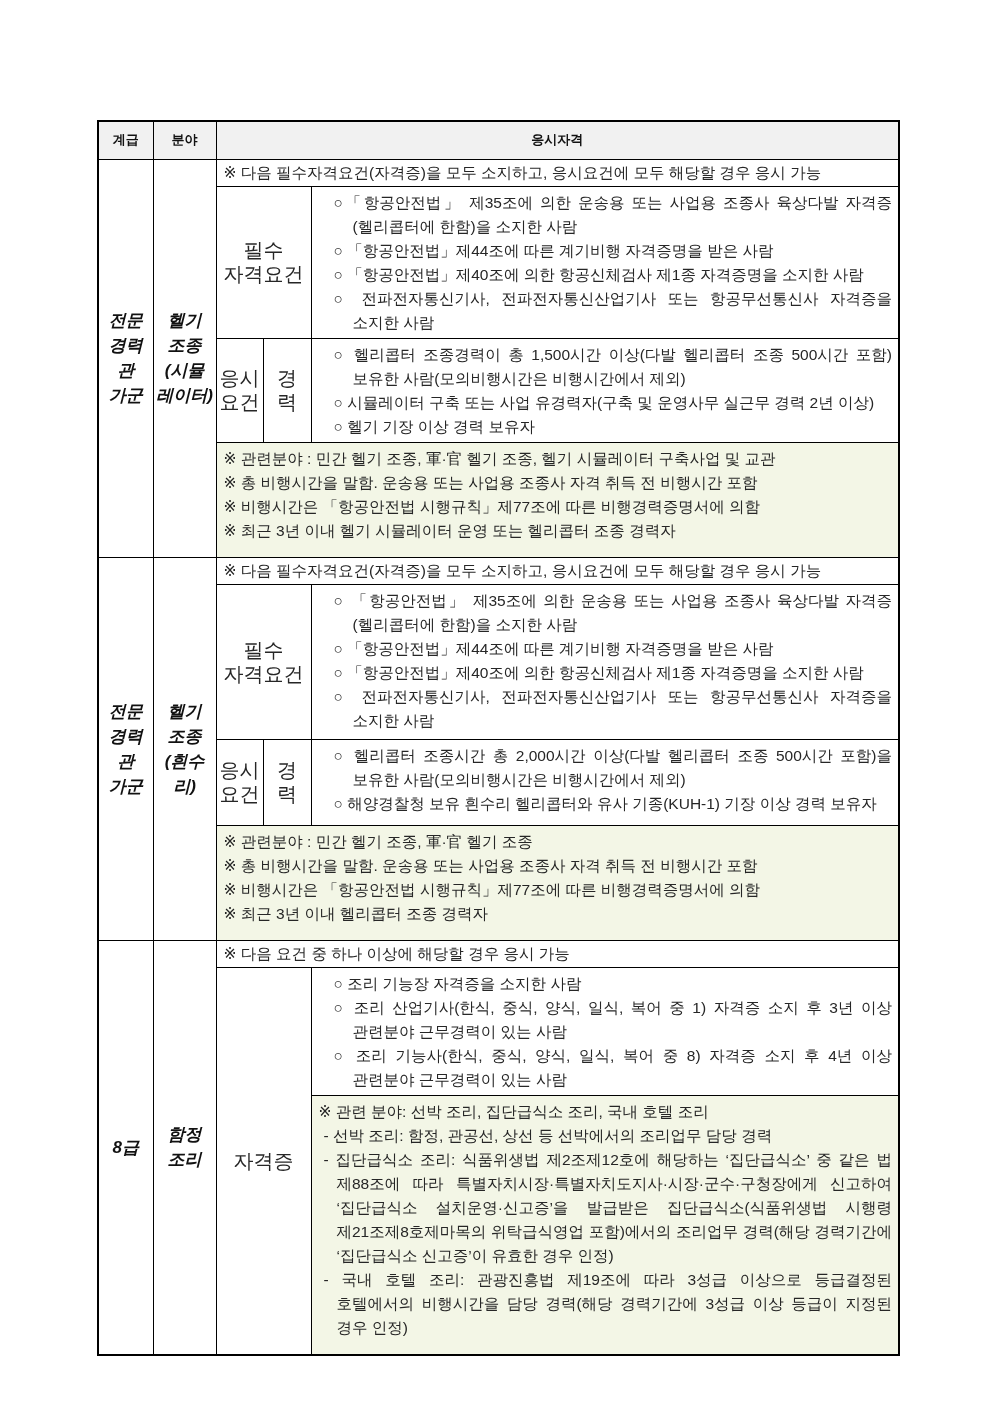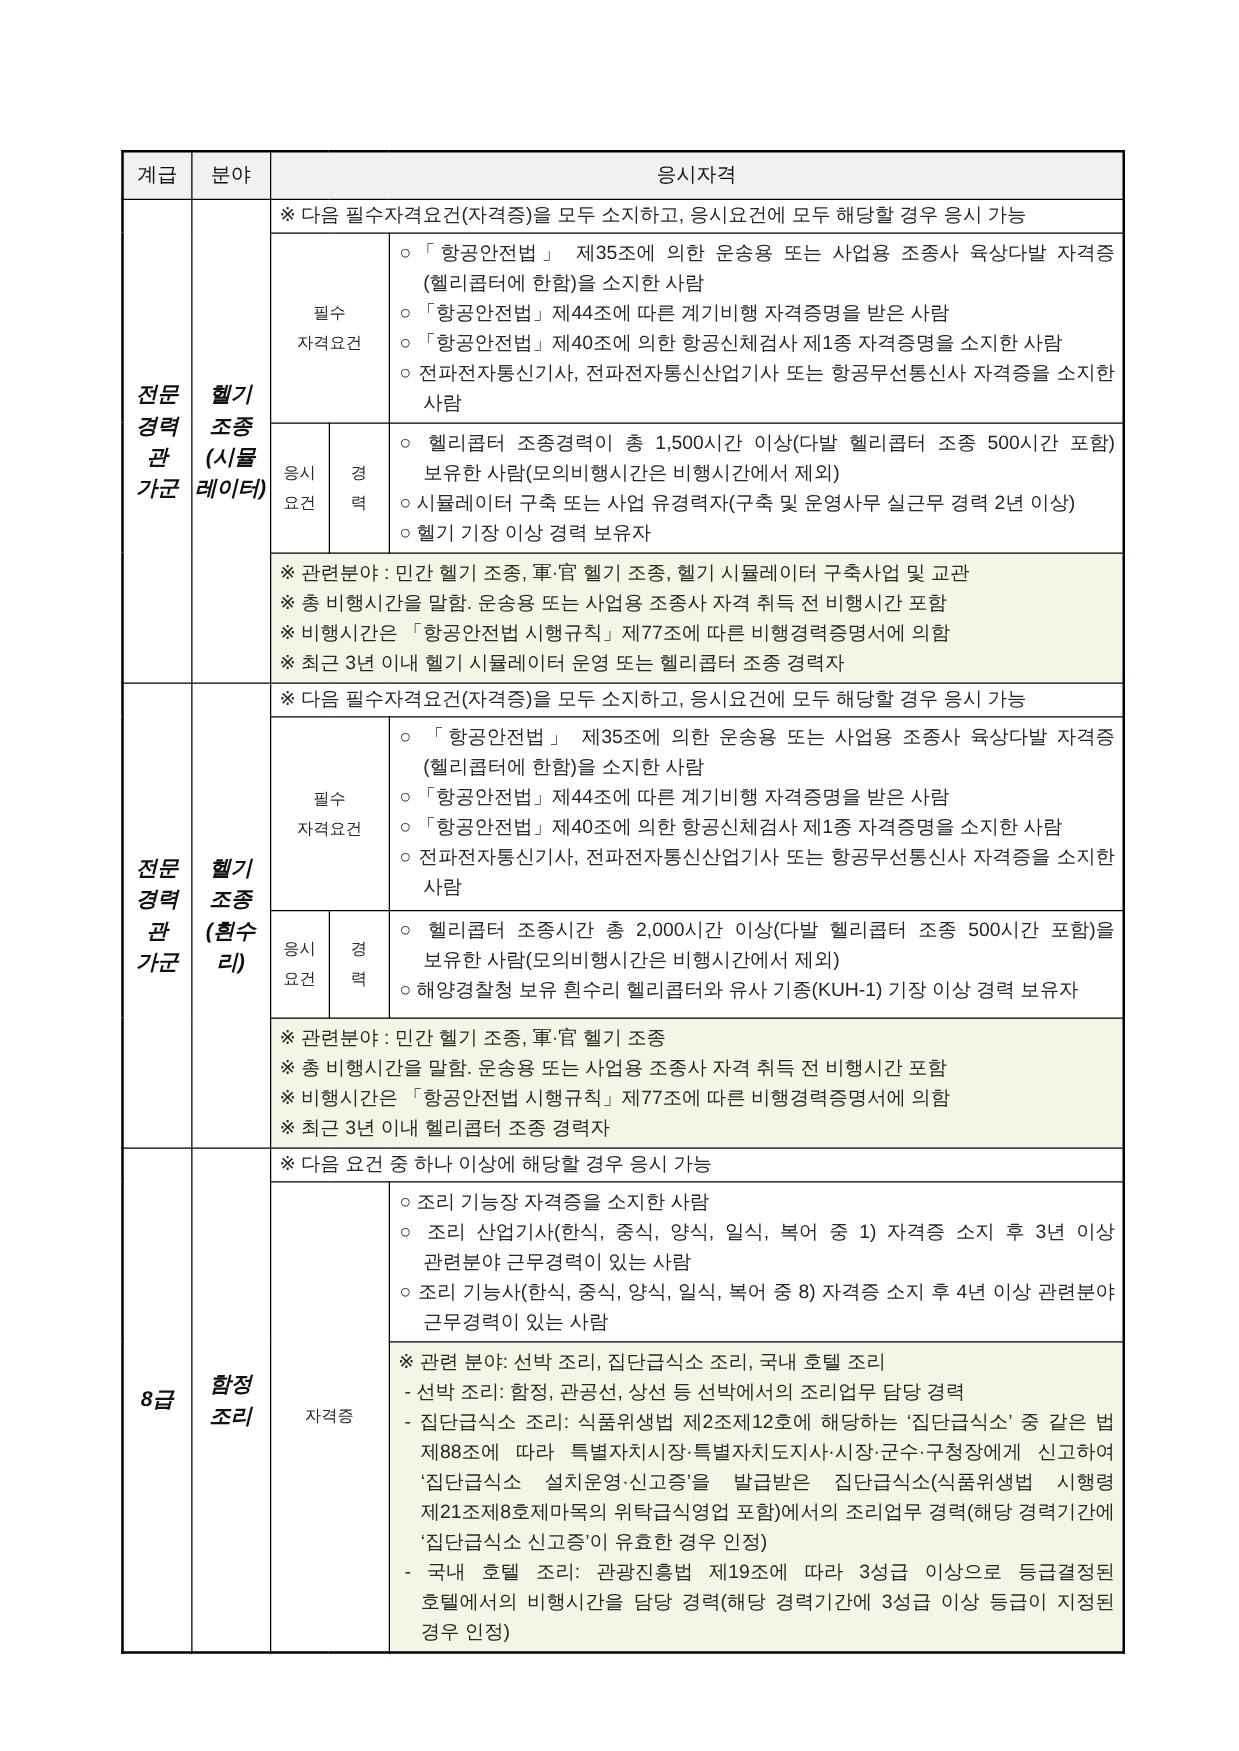--- a/index.html
+++ b/index.html
@@ -8,45 +8,45 @@
     font-family:"Liberation Sans","DejaVu Sans",sans-serif;
     color:#262626;
   }
   .doc{position:absolute;left:97px;top:120px;}
   table.qual{
     border-collapse:collapse;table-layout:fixed;width:801px;
     border:2px solid #000;
   }
   table.qual td,table.qual th{border:1px solid #000;box-sizing:border-box;}
   th.colhead{
-    background:#f1f1f1;font-size:16px;font-weight:normal;text-align:center;
+    background:#f1f1f1;font-size:13px;font-weight:bold;text-align:center;
     vertical-align:middle;padding:4px 4px;color:#111;
   }
   td.rank,td.field{
     font-size:17px;font-weight:bold;text-align:center;vertical-align:middle;
     white-space:pre-line;line-height:25px;color:#111;padding:0 2px;font-style:italic;
   }
   td.sublabel{
-    font-size:13px;text-align:center;vertical-align:middle;
+    font-size:20px;text-align:center;vertical-align:middle;
     white-space:pre-line;line-height:24px;padding:0 2px;
   }
   td.intro{
     font-size:15.5px;vertical-align:middle;padding:2px 4px 2px 7px;
     line-height:22px;word-break:keep-all;margin-top:40px;
   }
   td.content{
     font-size:15.5px;vertical-align:top;padding:4px 6px 3px 8px;line-height:24px;
   }
   td.notes{
     background:#f3f6e6;font-size:15.5px;vertical-align:top;
-    padding:4px 6px 3px 7px;line-height:24px;
+    padding:4px 6px 14px 7px;line-height:24px;
   }
   .item{
     text-align:justify;text-indent:-19px;padding-left:19px;
-    word-break:keep-all;overflow-wrap:break-word;
+    word-break:keep-all;overflow-wrap:break-word;margin-left:14px;
   }
   .note-line{
     text-align:justify;text-indent:-20px;padding-left:20px;
     word-break:keep-all;overflow-wrap:break-word;
   }
   .note-dash{
     text-align:justify;text-indent:-13px;padding-left:18px;
     word-break:keep-all;overflow-wrap:break-word;
   }
 </style>

